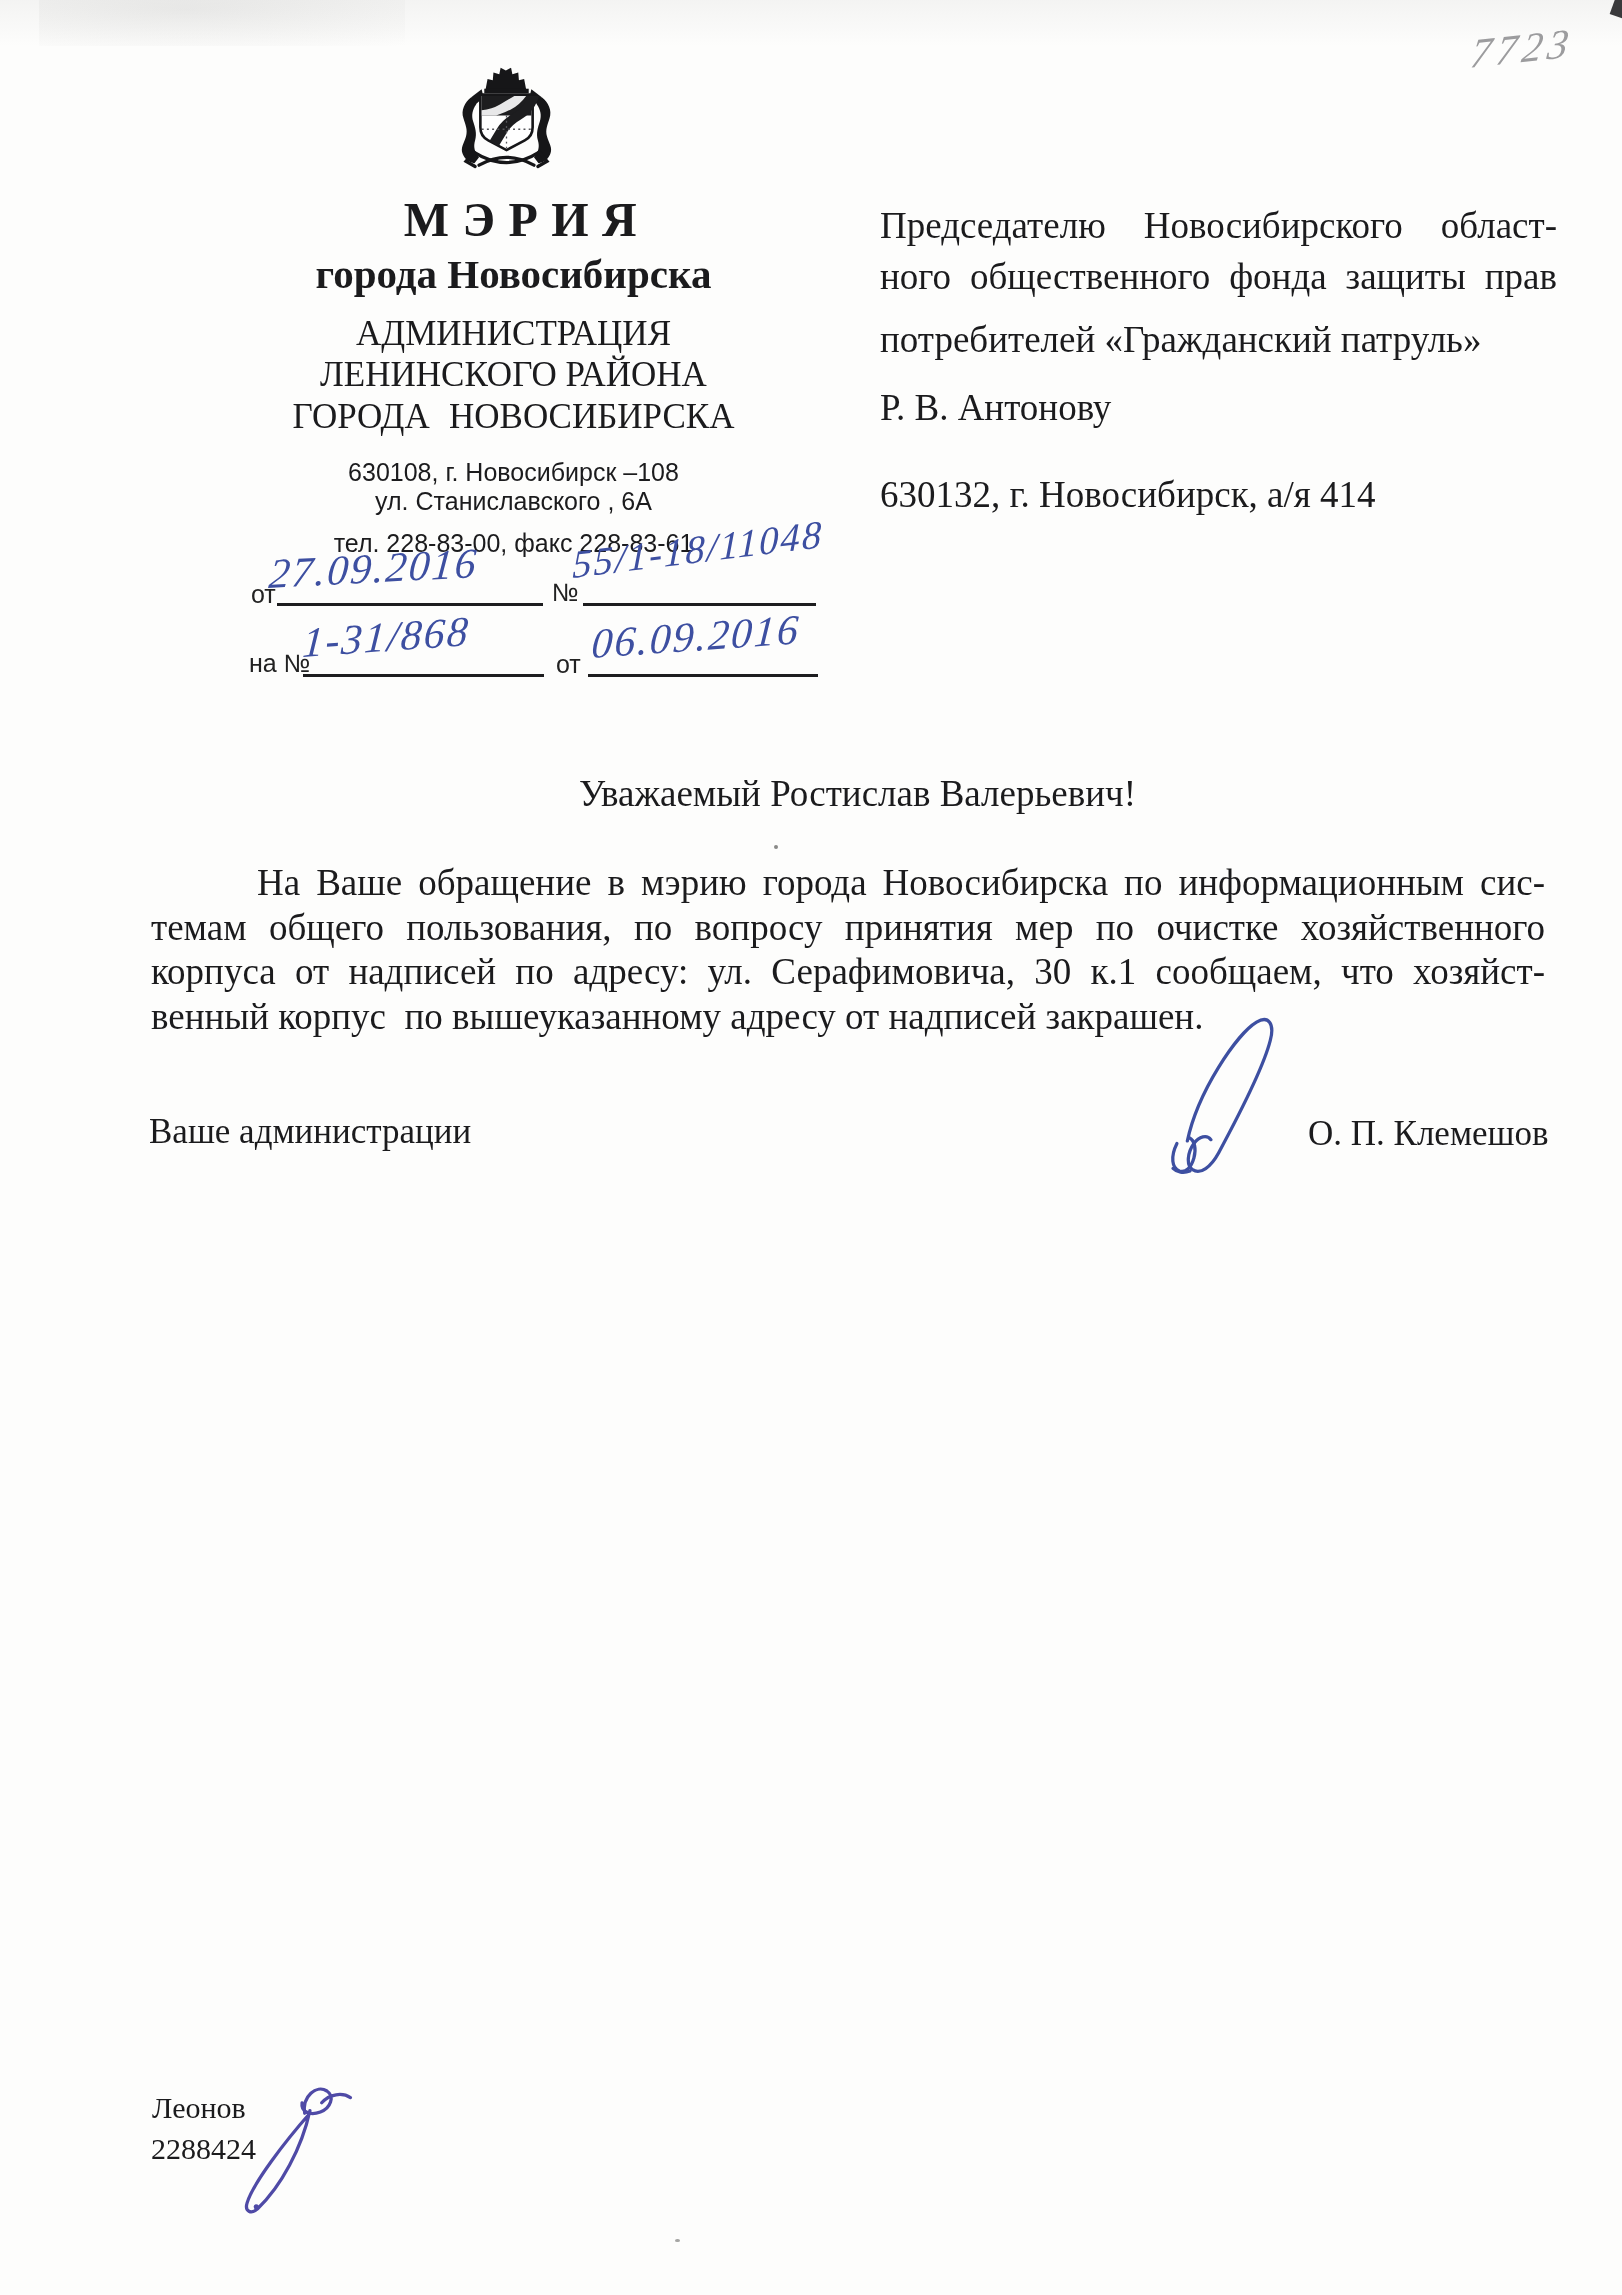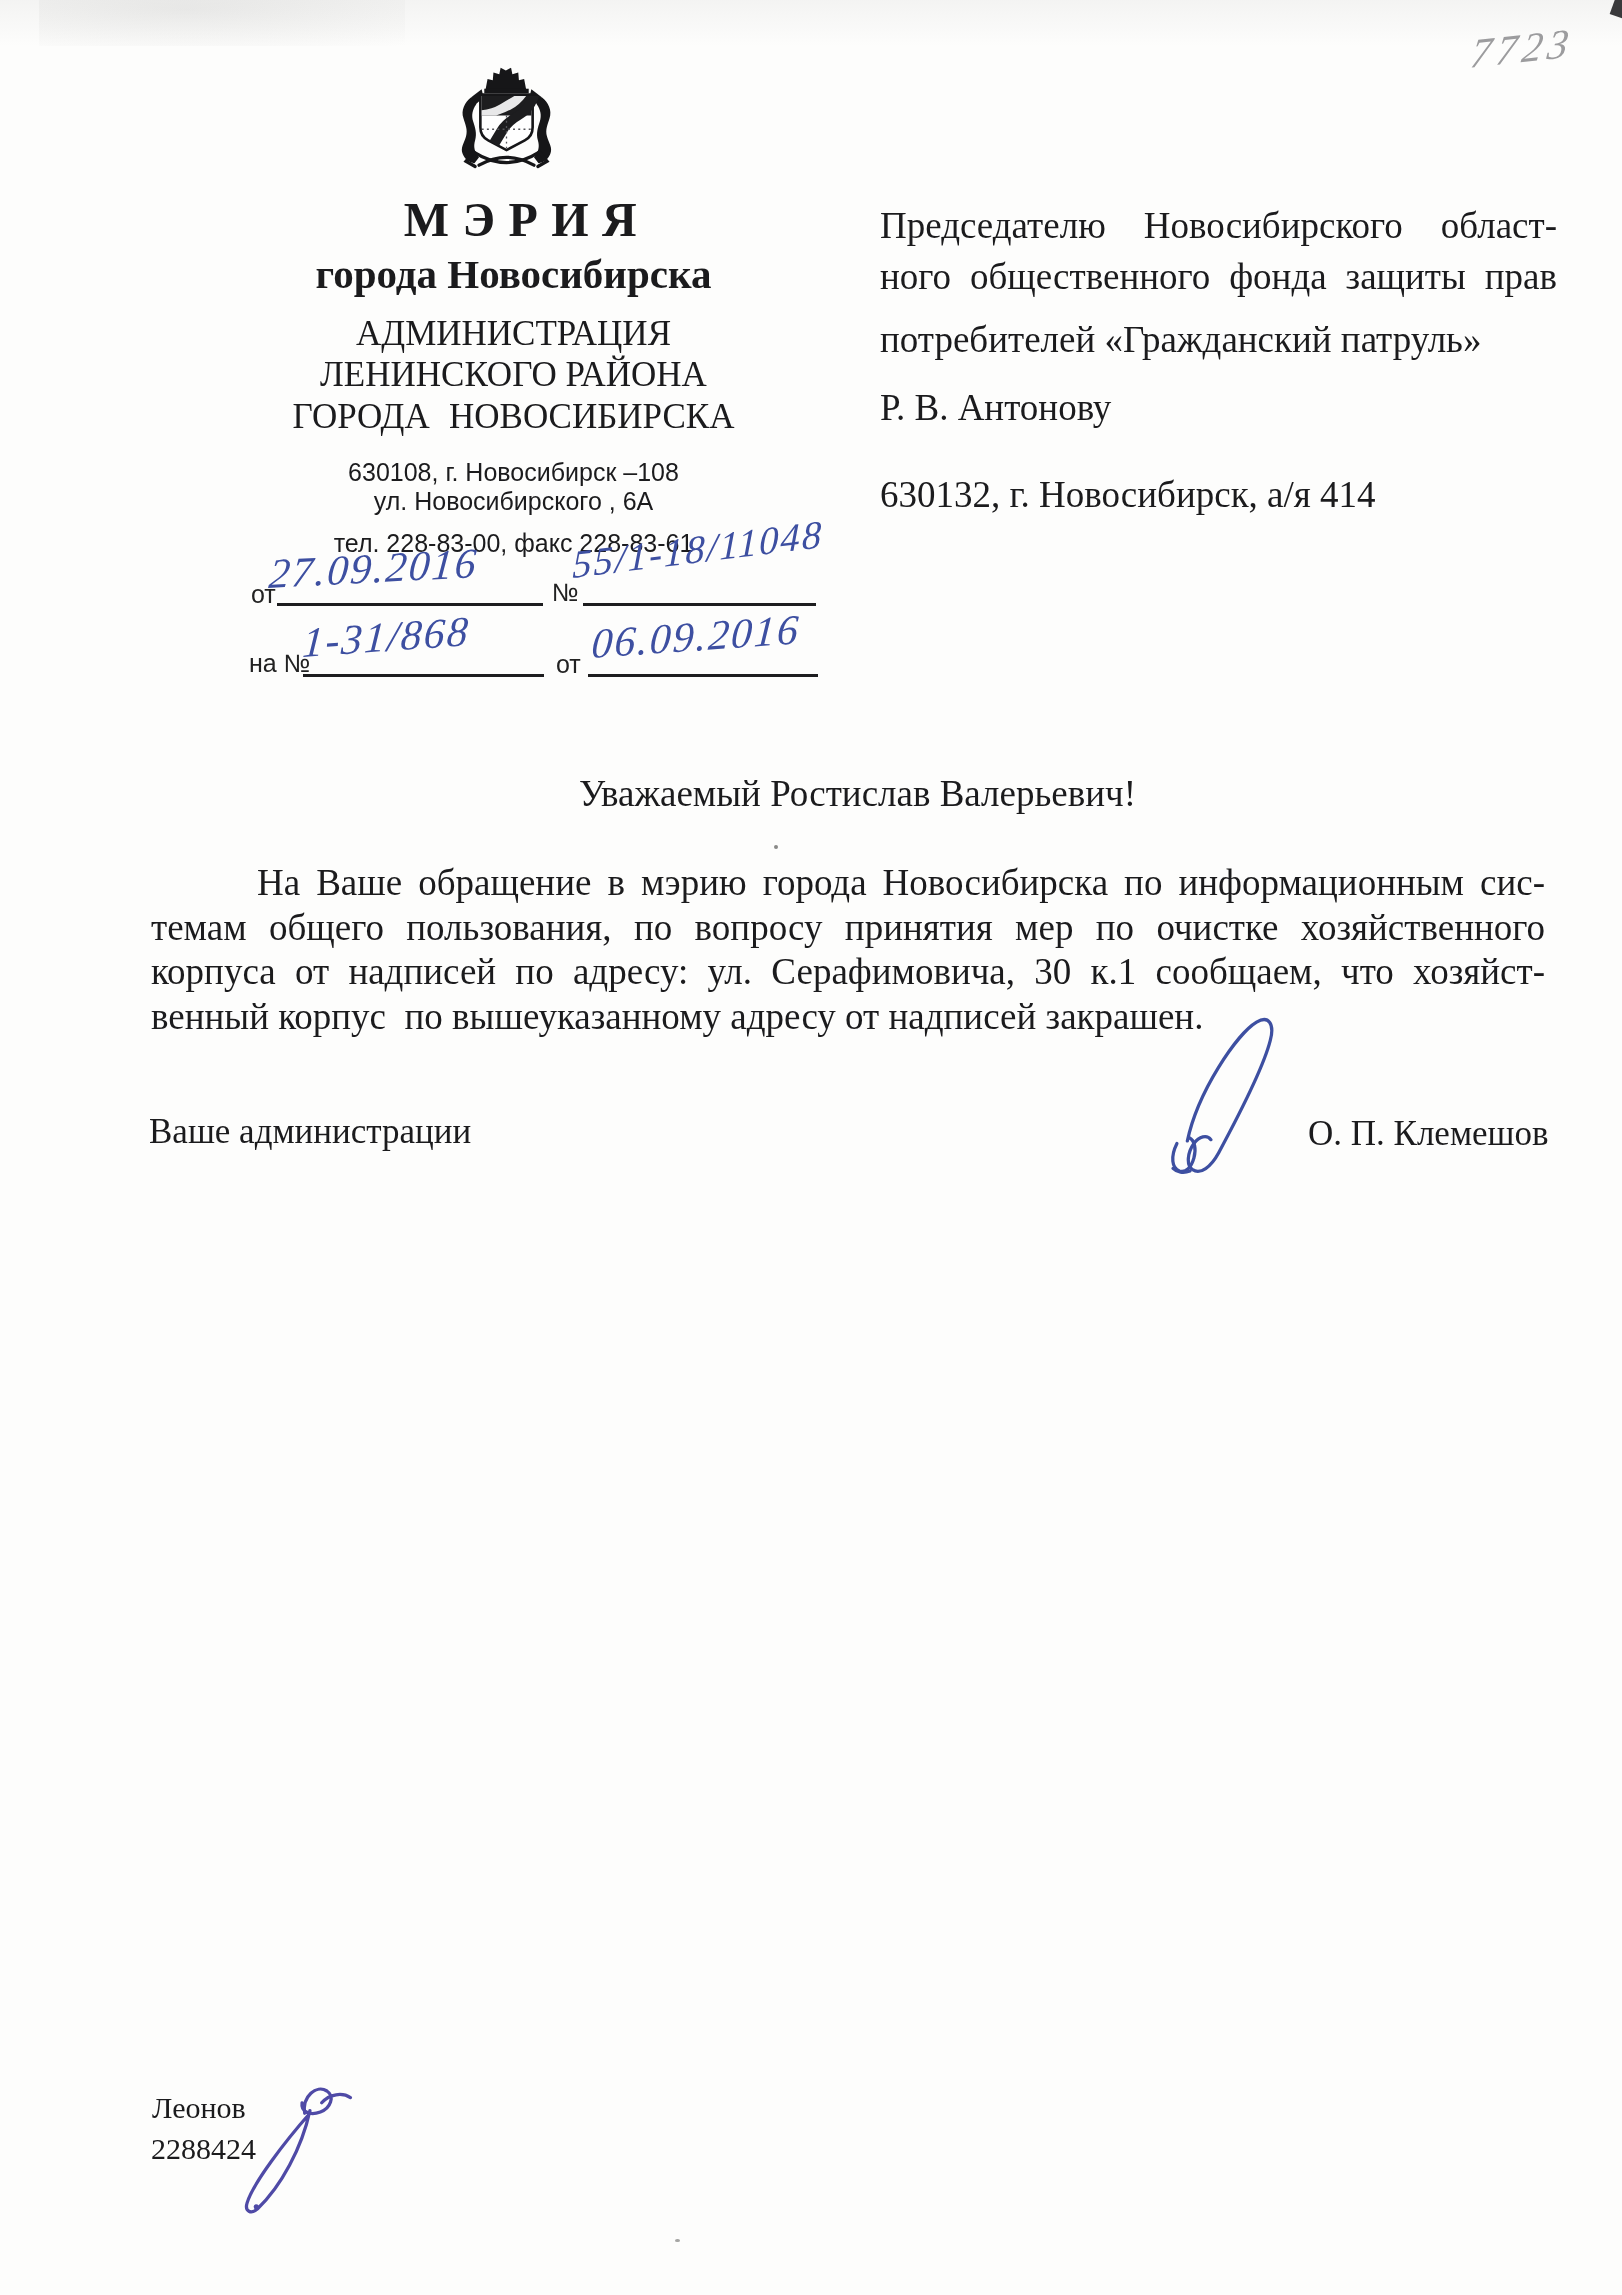--- a/index.html
+++ b/index.html
@@ -112,21 +112,21 @@
       </g>
     </svg>
   </div>
 
   <div class="abs lh-line org1">МЭРИЯ</div>
   <div class="abs lh-line org2">города Новосибирска</div>
   <div class="abs lh-line dept dept1">АДМИНИСТРАЦИЯ</div>
   <div class="abs lh-line dept dept2">ЛЕНИНСКОГО РАЙОНА</div>
   <div class="abs lh-line dept dept3">ГОРОДА  НОВОСИБИРСКА</div>
   <div class="abs lh-line addr addr1">630108, г. Новосибирск –108</div>
-  <div class="abs lh-line addr addr2">ул. Новосибирского , 6А</div>
+  <div class="abs lh-line addr addr2">ул. Станиславского , 6А</div>
   <div class="abs lh-line addr addr3">тел. 228-83-00, факс 228-83-61</div>
 
   <div class="abs ref-label" style="left:251px;top:580px;">от</div>
   <div class="abs rule" style="left:277px;top:603px;width:266px;"></div>
   <div class="abs hw" style="left:267px;top:550px;transform:rotate(-3deg) skewX(-8deg);">27.09.2016</div>
 
   <div class="abs ref-label" style="left:552px;top:578px;">№</div>
   <div class="abs rule" style="left:583px;top:603px;width:233px;"></div>
   <div class="abs hw" style="left:572px;top:542px;font-size:39px;transform:rotate(-7deg) skewX(-8deg);">55/1-18/11048</div>
 

